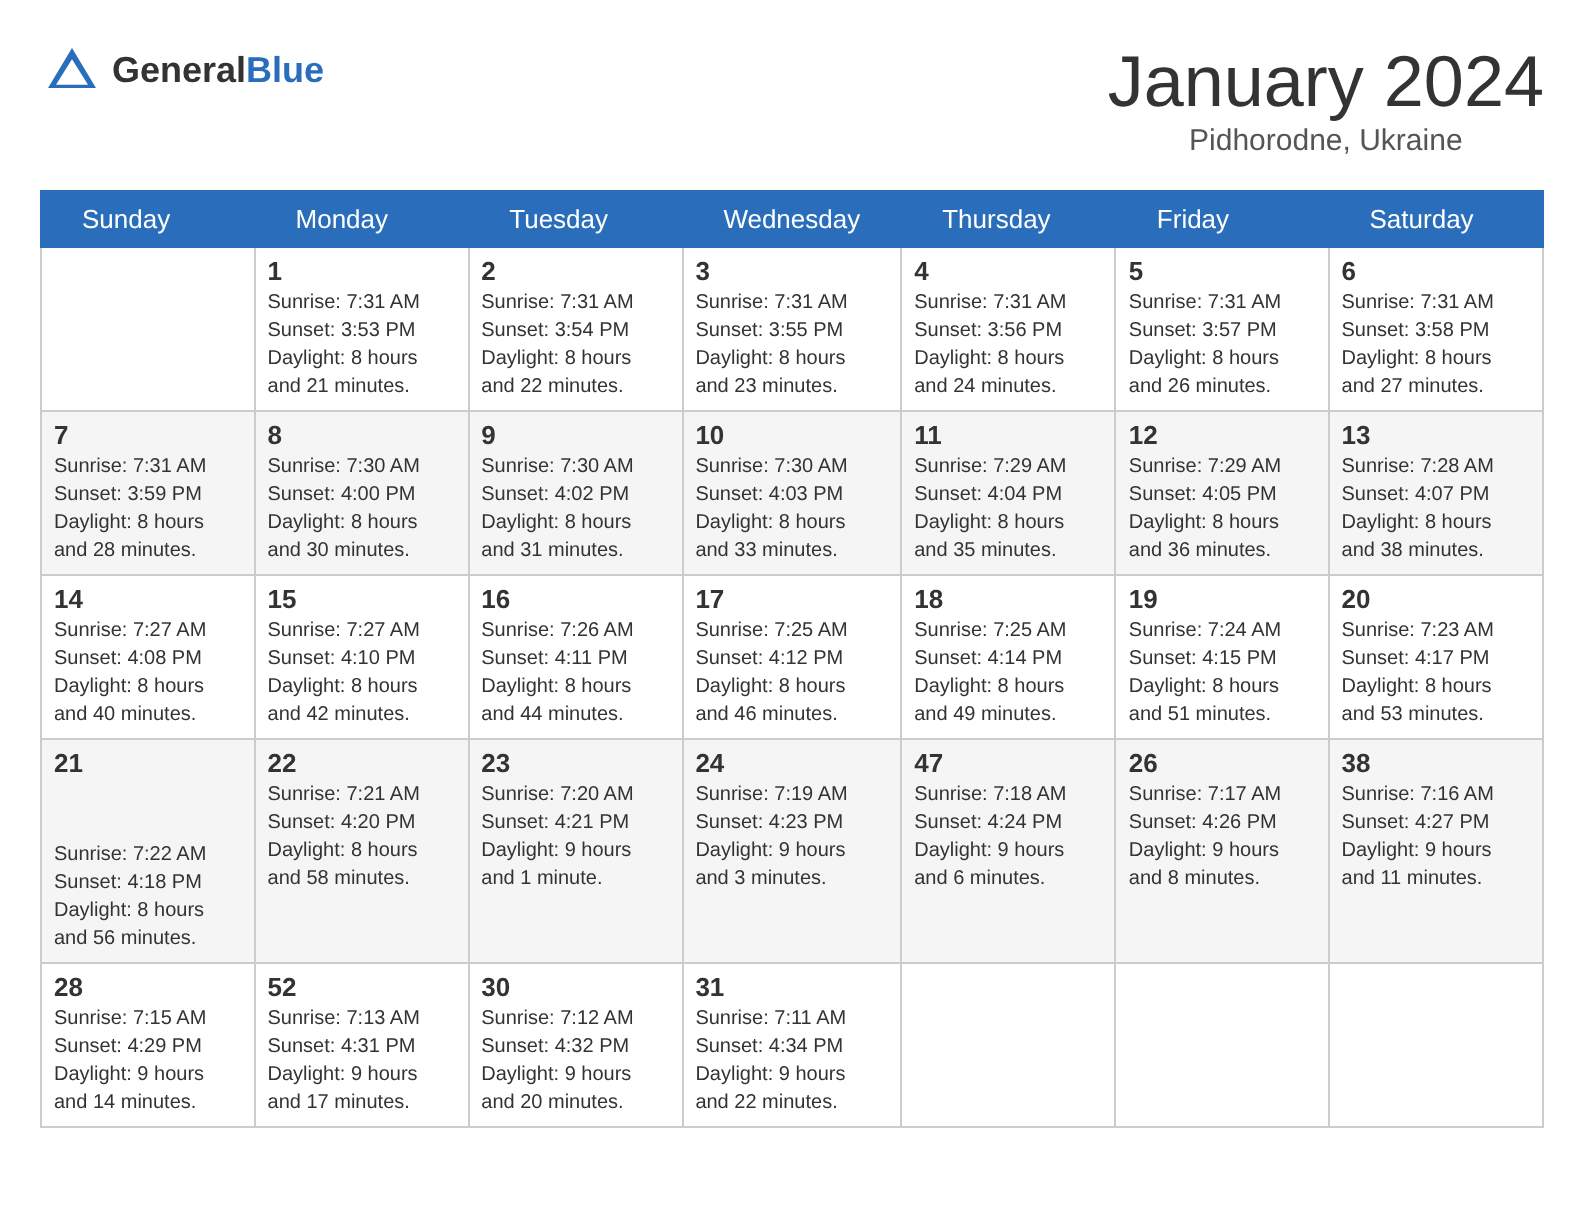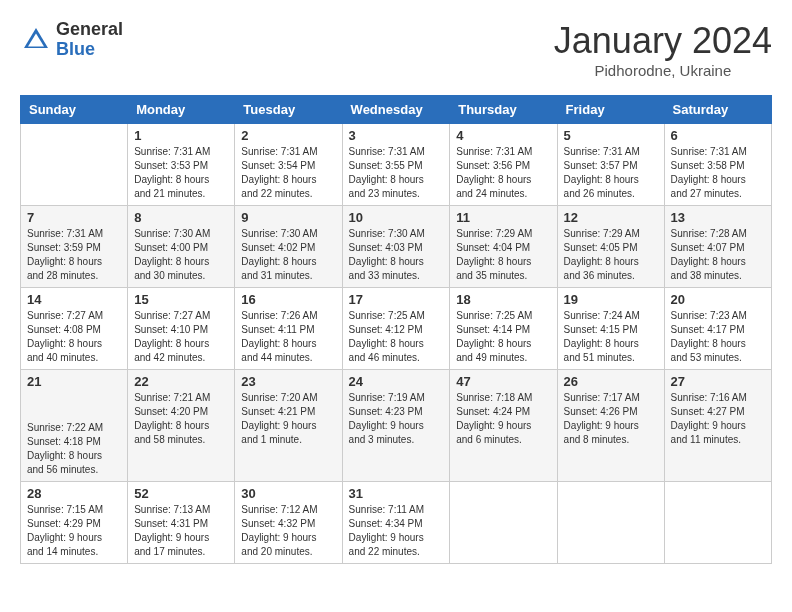--- a/index.html
+++ b/index.html
@@ -16,21 +16,20 @@
       align-items: flex-start;
       margin-bottom: 16px;
     }
     .logo {
       display: flex;
       align-items: center;
       gap: 4px;
     }
     .logo-text {
       display: flex;
-      flex-direction: column;
       line-height: 1.1;
     }
     .logo-general {
       font-size: 18px;
       font-weight: bold;
       color: #333;
     }
     .logo-blue {
       font-size: 18px;
       font-weight: bold;
@@ -53,22 +52,22 @@
       color: #555;
     }
     .calendar {
       width: 100%;
       border-collapse: collapse;
     }
     .calendar th {
       background-color: #2a6ebb;
       color: #fff;
       font-size: 13px;
-      font-weight: bold;
-      padding: 6px 8px;
+      font-weight: normal;
+      padding: 6px 20px;
       text-align: left;
       border: 1px solid #2a6ebb;
     }
     .calendar td {
       border: 1px solid #ccc;
       vertical-align: top;
       padding: 4px 6px;
       width: 108px;
       min-height: 80px;
       font-size: 10.5px;
@@ -309,21 +308,21 @@
 and 6 minutes.</div>
         </td>
         <td>
           <div class="day-number">26</div>
           <div class="day-info" style="white-space: pre-line;">Sunrise: 7:17 AM
 Sunset: 4:26 PM
 Daylight: 9 hours
 and 8 minutes.</div>
         </td>
         <td>
-          <div class="day-number">27</div>
+          <div class="day-number">38</div>
           <div class="day-info" style="white-space: pre-line;">Sunrise: 7:16 AM
 Sunset: 4:27 PM
 Daylight: 9 hours
 and 11 minutes.</div>
         </td>
       </tr>
       <tr>
         <td>
           <div class="day-number">28</div>
           <div class="day-info" style="white-space: pre-line;">Sunrise: 7:15 AM

